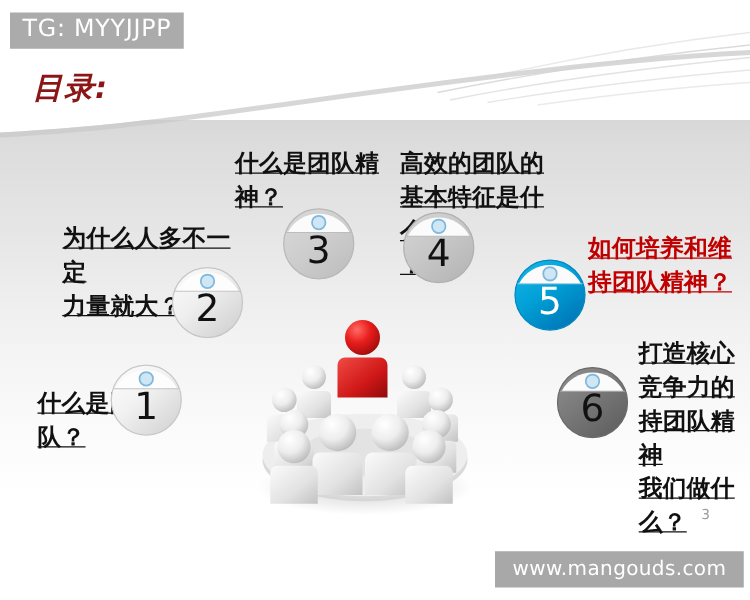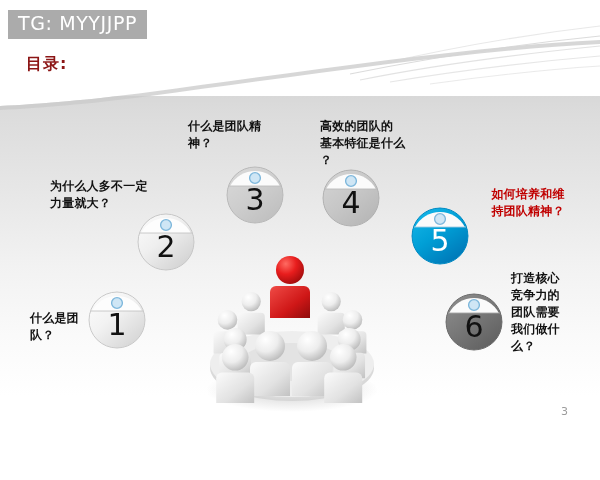--- a/index.html
+++ b/index.html
@@ -69,47 +69,49 @@
     letter-spacing: 0.6px;
     line-height: 1.05;
     white-space: nowrap;
   }
 
   .slide-title {
     position: absolute;
     left: 26px;
     top: 54px;
     color: #8c1616;
-    font-size: 16px;
+    font-size: 24px;
     font-weight: bold;
+    font-style: italic;
     letter-spacing: 1px;
     white-space: nowrap;
   }
 
   
   .team-art {
     position: absolute;
     left: 196px;
     top: 240px;
     width: 192px;
     height: 172px;
   }
 
   
   .item {
     position: absolute;
   }
   .item-label {
     position: absolute;
     color: #111111;
-    font-size: 12px;
+    font-size: 19px;
     font-weight: bold;
     line-height: 1.42;
     letter-spacing: 0.2px;
     white-space: pre-line;
+    text-decoration: underline;
   }
   .item-label.accent {
     color: #c00000;
   }
   .badge {
     position: absolute;
     width: 58px;
     height: 58px;
     border-radius: 50%;
   }
@@ -352,35 +354,36 @@
       <path d="M4.2,20 A28,28 0 0 1 53.8,20 Z" fill="#fbfbfb"></path>
       <line x1="3" y1="20" x2="55" y2="20" stroke="#9ecbe2" stroke-width="0.9"></line>
       <circle cx="29" cy="12" r="5.4" fill="#cfe6f5" stroke="#7fb8dc" stroke-width="1.4"></circle>
       <text x="29" y="44" text-anchor="middle" font-family="DejaVu Sans, sans-serif" font-size="30" fill="#ffffff">5</text>
     </svg>
   </div>
 
   <div class="item">
     <div class="item-label" style="left:511px; top:270px; width:84px;">打造核心
 竞争力的
-团队需要
+持团队精神
 我们做什
 么？</div>
     <svg class="badge" style="left:445px; top:293px;" viewBox="0 0 58 58">
       <defs>
         <linearGradient id="b6" x1="0.1" y1="0" x2="0.9" y2="1">
           <stop offset="0%" stop-color="#8e8e8e"></stop>
           <stop offset="50%" stop-color="#767676"></stop>
           <stop offset="100%" stop-color="#5d5d5d"></stop>
         </linearGradient>
       </defs>
       <circle cx="29" cy="29" r="28" fill="url(#b6)" stroke="#6a6a6a" stroke-width="1"></circle>
       <path d="M4.2,20 A28,28 0 0 1 53.8,20 Z" fill="#fbfbfb"></path>
       <line x1="3" y1="20" x2="55" y2="20" stroke="#a5a5a5" stroke-width="0.9"></line>
       <circle cx="29" cy="12" r="5.4" fill="#cfe6f5" stroke="#7fb8dc" stroke-width="1.4"></circle>
       <text x="29" y="44" text-anchor="middle" font-family="DejaVu Sans, sans-serif" font-size="30" fill="#111111">6</text>
     </svg>
   </div>
 
   <div class="page-num">3</div>
 
+  <div class="watermark">www.mangouds.com</div>
 
 </div>
 
 </body></html>

